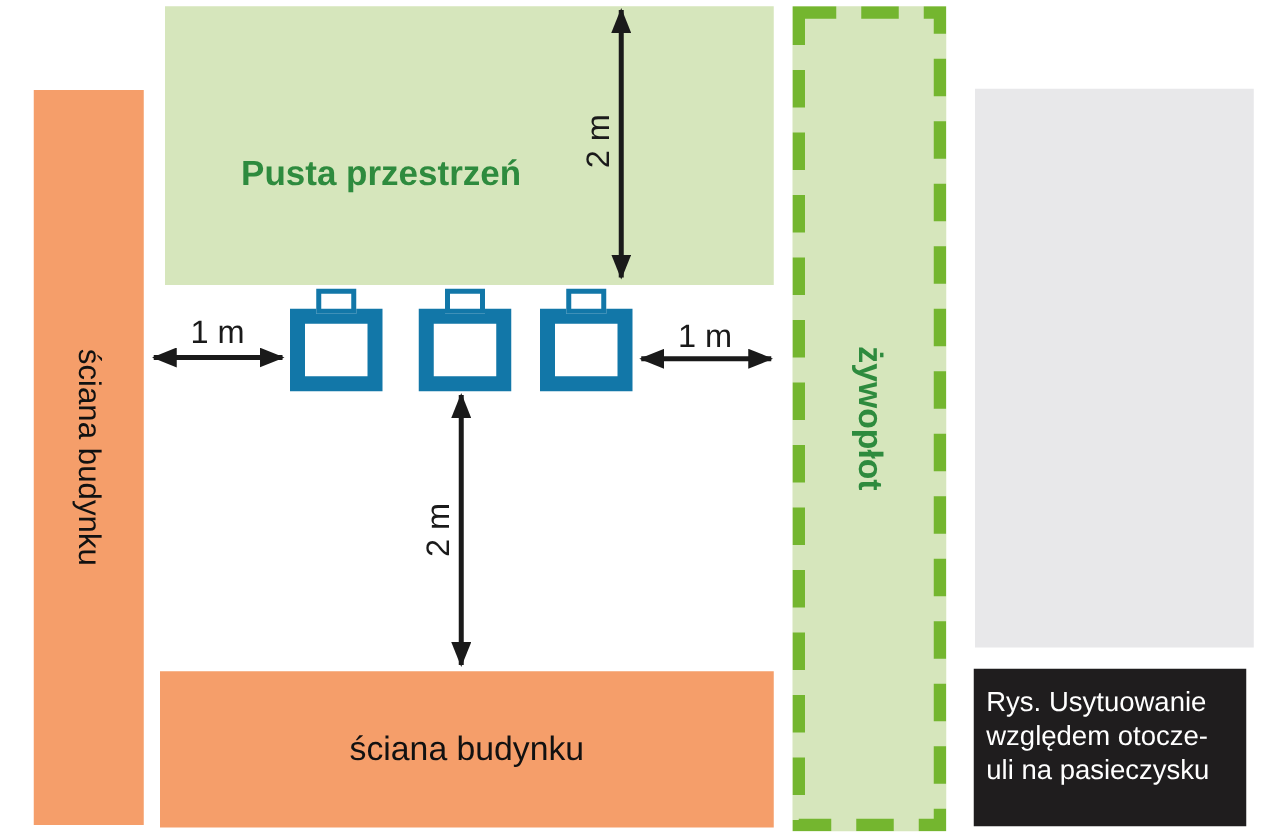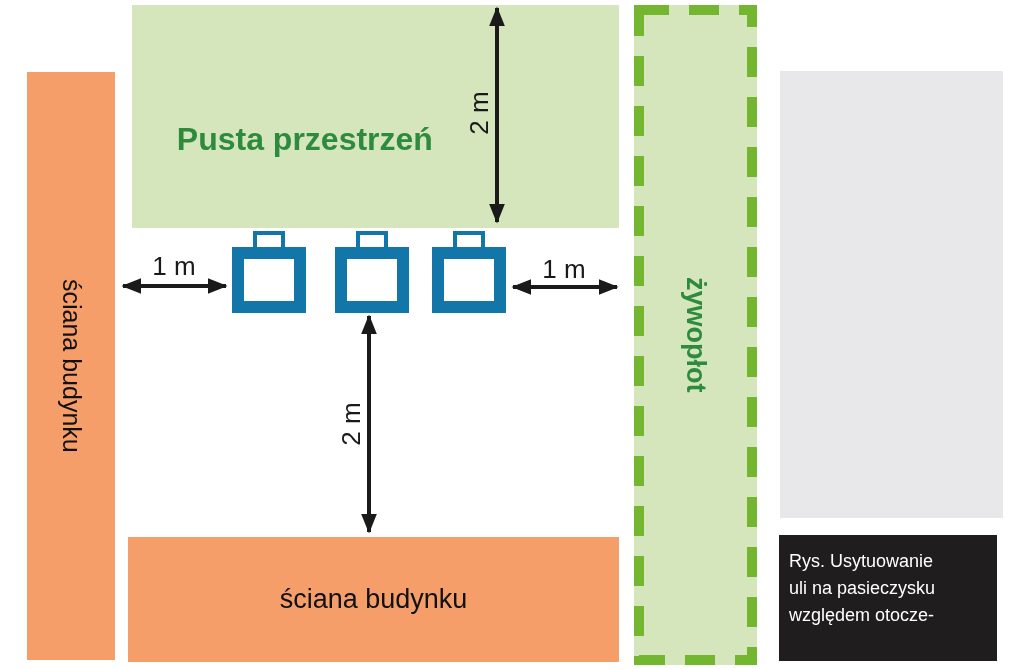--- a/index.html
+++ b/index.html
@@ -16,37 +16,37 @@
   body{background:#fff;font-family:"Liberation Sans",sans-serif;}
   .canvas{position:relative;width:1024px;height:669px;background:#fff;overflow:hidden;}
 
   .left-wall{position:absolute;left:27px;top:72px;width:88px;height:588px;
     background:var(--wall-orange);display:flex;align-items:center;justify-content:center;}
   .left-wall .vtext{writing-mode:vertical-rl;font-size:25px;color:#111;white-space:nowrap;}
 
   .empty-space{position:absolute;left:132px;top:5px;width:487px;height:223px;
     background:var(--area-green);}
   .empty-space .label{position:absolute;left:35.5%;top:60%;transform:translate(-50%,-50%);
-    font-size:32px;font-weight:bold;color:var(--label-green);white-space:nowrap;}
+    font-size:28px;font-weight:bold;color:var(--label-green);white-space:nowrap;}
 
   .hedge{position:absolute;left:634px;top:5px;width:123px;height:660px;
     background:var(--area-green);display:flex;align-items:center;justify-content:center;}
   .hedge svg{position:absolute;inset:0;}
   .hedge .vtext{writing-mode:vertical-rl;font-size:27px;font-weight:bold;
     color:var(--label-green);white-space:nowrap;z-index:2;}
 
   .gray-block{position:absolute;left:780px;top:71px;width:223px;height:447px;
     background:var(--block-gray);}
 
   .bottom-wall{position:absolute;left:128px;top:537px;width:491px;height:125px;
     background:var(--wall-orange);display:flex;align-items:center;justify-content:center;}
   .bottom-wall .label{font-size:27px;color:#111;}
 
   .caption{position:absolute;left:779px;top:535px;width:218px;height:126px;
-    background:var(--caption-bg);color:#fff;font-size:18px;line-height:27px;
+    background:var(--caption-bg);color:#fff;font-size:22px;line-height:27px;
     padding:13px 10px 0 10px;}
 
   .hive{position:absolute;top:231px;width:74px;}
   .hive .chimney{width:32px;height:20px;border:4px solid var(--hive-blue);
     background:#fff;margin:0 auto -4px auto;position:relative;z-index:2;}
   .hive .body{width:74px;height:66px;border:12px solid var(--hive-blue);background:#fff;}
 
   .arrows{position:absolute;inset:0;pointer-events:none;}
   .arrows line{stroke:var(--arrow-black);stroke-width:4;}
 
@@ -75,22 +75,22 @@
   </div>
 
   <div class="gray-block"></div>
 
   <div class="bottom-wall">
     <span class="label">ściana budynku</span>
   </div>
 
   <div class="caption">
     <div>Rys. Usytuowanie</div>
+    <div>względem otocze-</div>
     <div>uli na pasieczysku</div>
-    <div>względem otocze-</div>
   </div>
 
   <div class="hive" style="left:232px">
     <div class="chimney"></div>
     <div class="body"></div>
   </div>
   <div class="hive" style="left:335px">
     <div class="chimney"></div>
     <div class="body"></div>
   </div>

